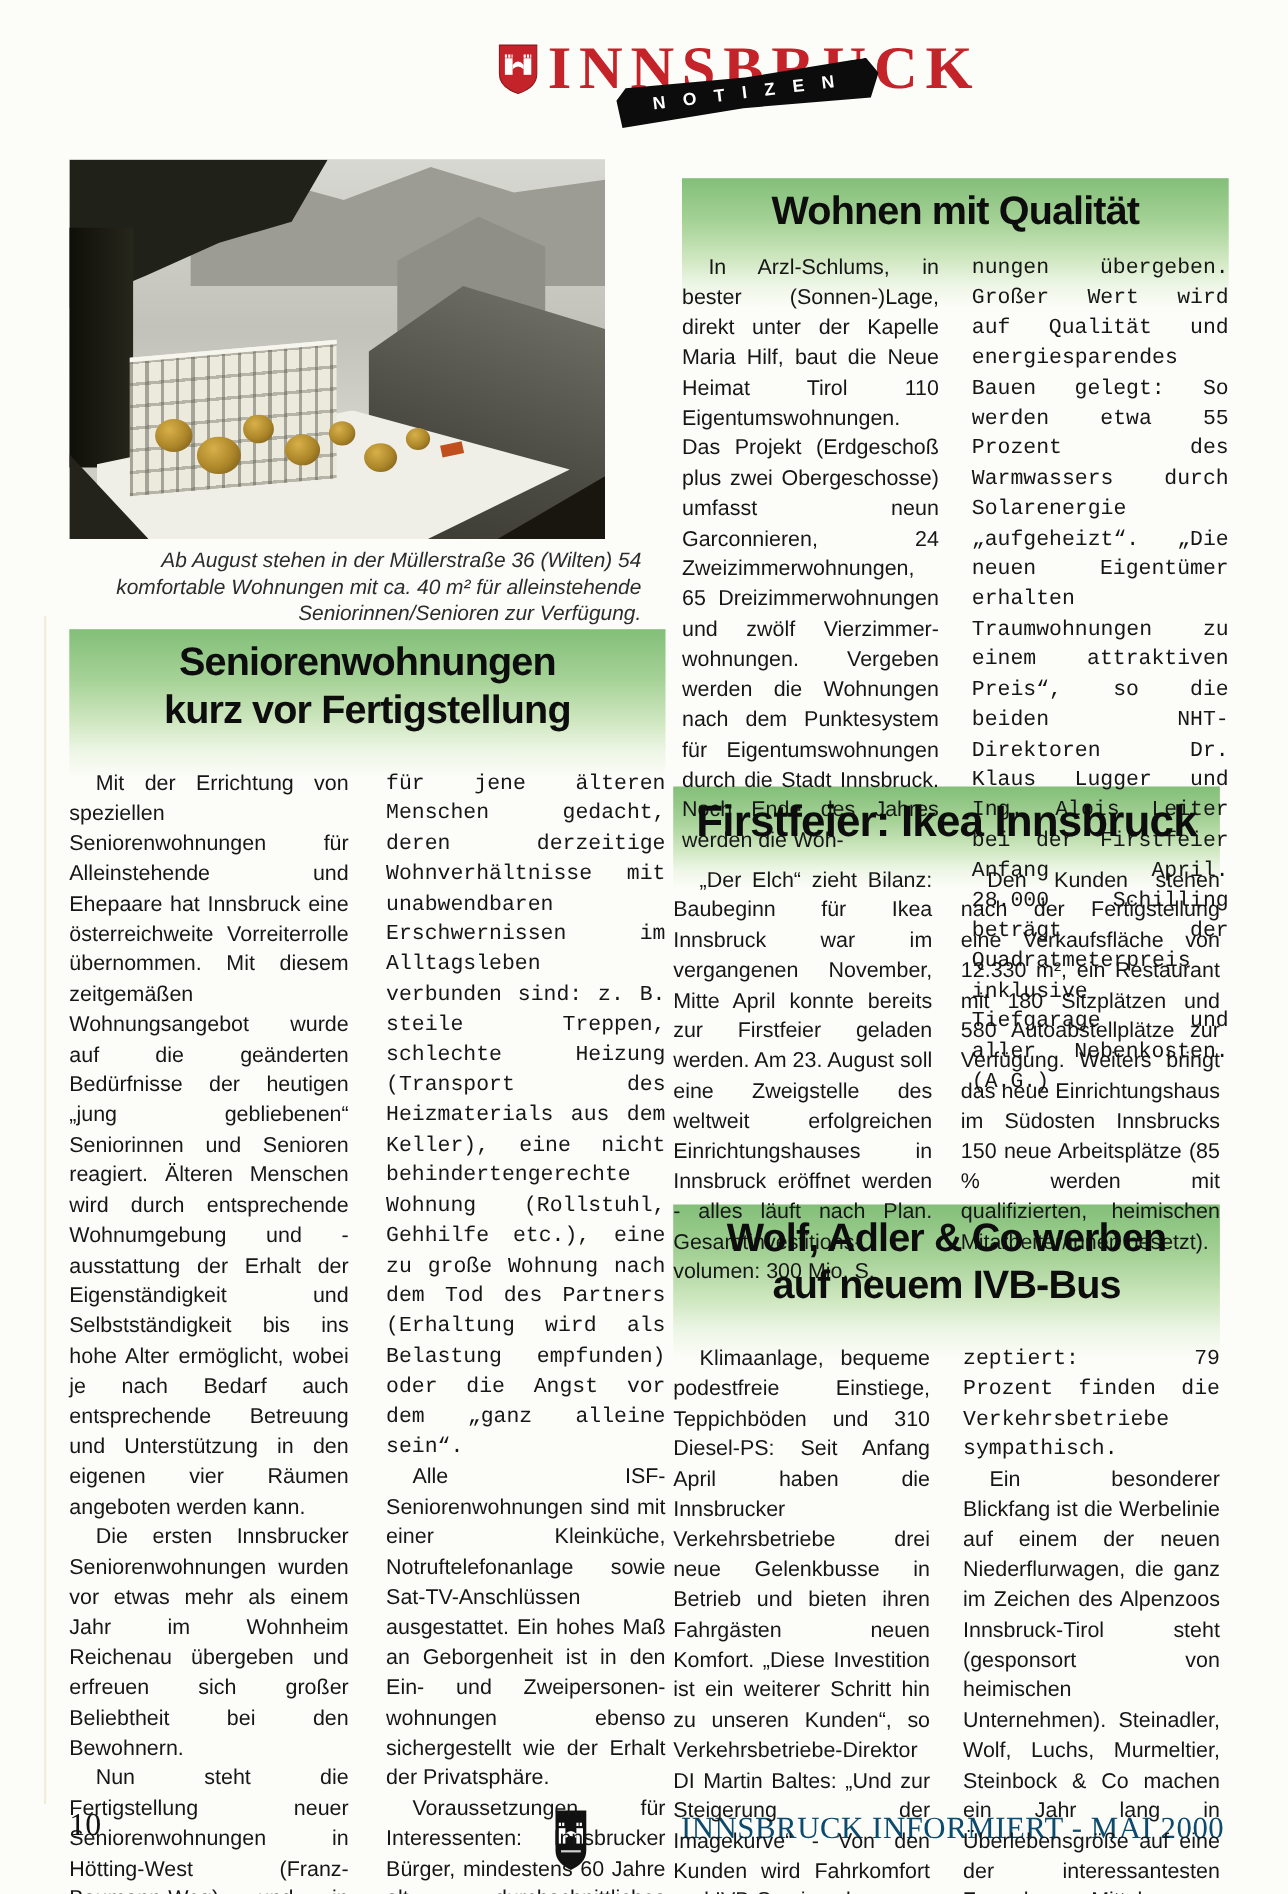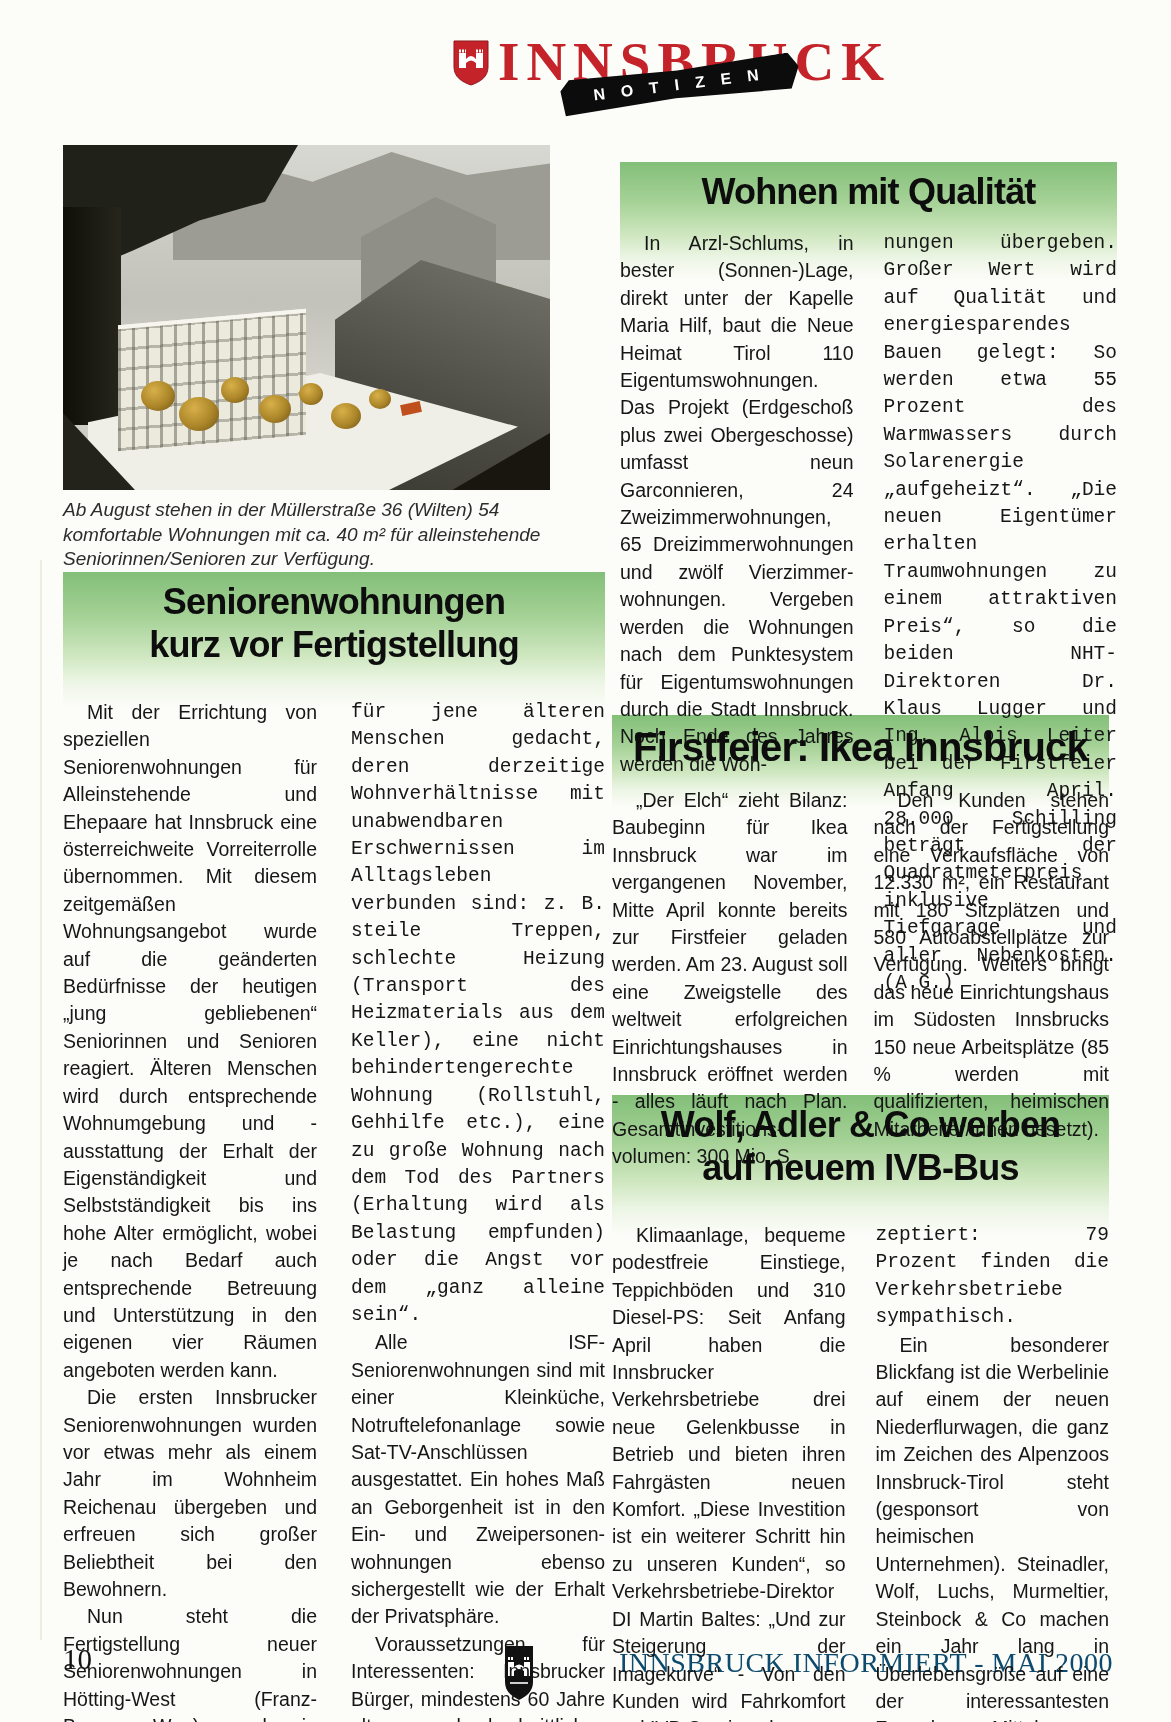--- a/index.html
+++ b/index.html
@@ -46,21 +46,21 @@
           background:radial-gradient(circle at 38% 32%, #d8b04a, #ab8528 55%, #74571a 95%); }
   .ph-car { left:338px; top:258px; width:20px; height:11px; background:#bf4f1c;
             transform:rotate(-12deg); }
   .ph-corner-bl { left:0; top:268px; width:72px; height:77px; background:#23231b;
             clip-path:polygon(0 0, 100% 100%, 0 100%); }
   .ph-corner-br { left:368px; top:288px; width:119px; height:57px; background:#18160f;
             clip-path:polygon(18% 100%, 100% 0, 100% 100%); }
 
   .caption { position:absolute; left:63px; top:498px; width:520px; margin:0;
              font-style:italic; font-size:19px; line-height:24.5px; color:#2c2c2c;
-             text-align:left; }
+             text-align:right; }
 
   
   .article { position:absolute; }
   .article::before { content:""; position:absolute; left:0; right:0; top:0;
         height:var(--bgh,140px);
         background:linear-gradient(180deg,#83bf79 0%, #a6d297 34%, #cfe7c0 62%, #edf6e6 82%, rgba(252,252,248,0) 100%);
         z-index:0; }
   .headline { position:relative; z-index:1; text-align:center; padding-top:8px; }
   .hl-line { font-size:36px; font-weight:700; line-height:43px; color:#0d0d0d;
              letter-spacing:-0.8px; }

